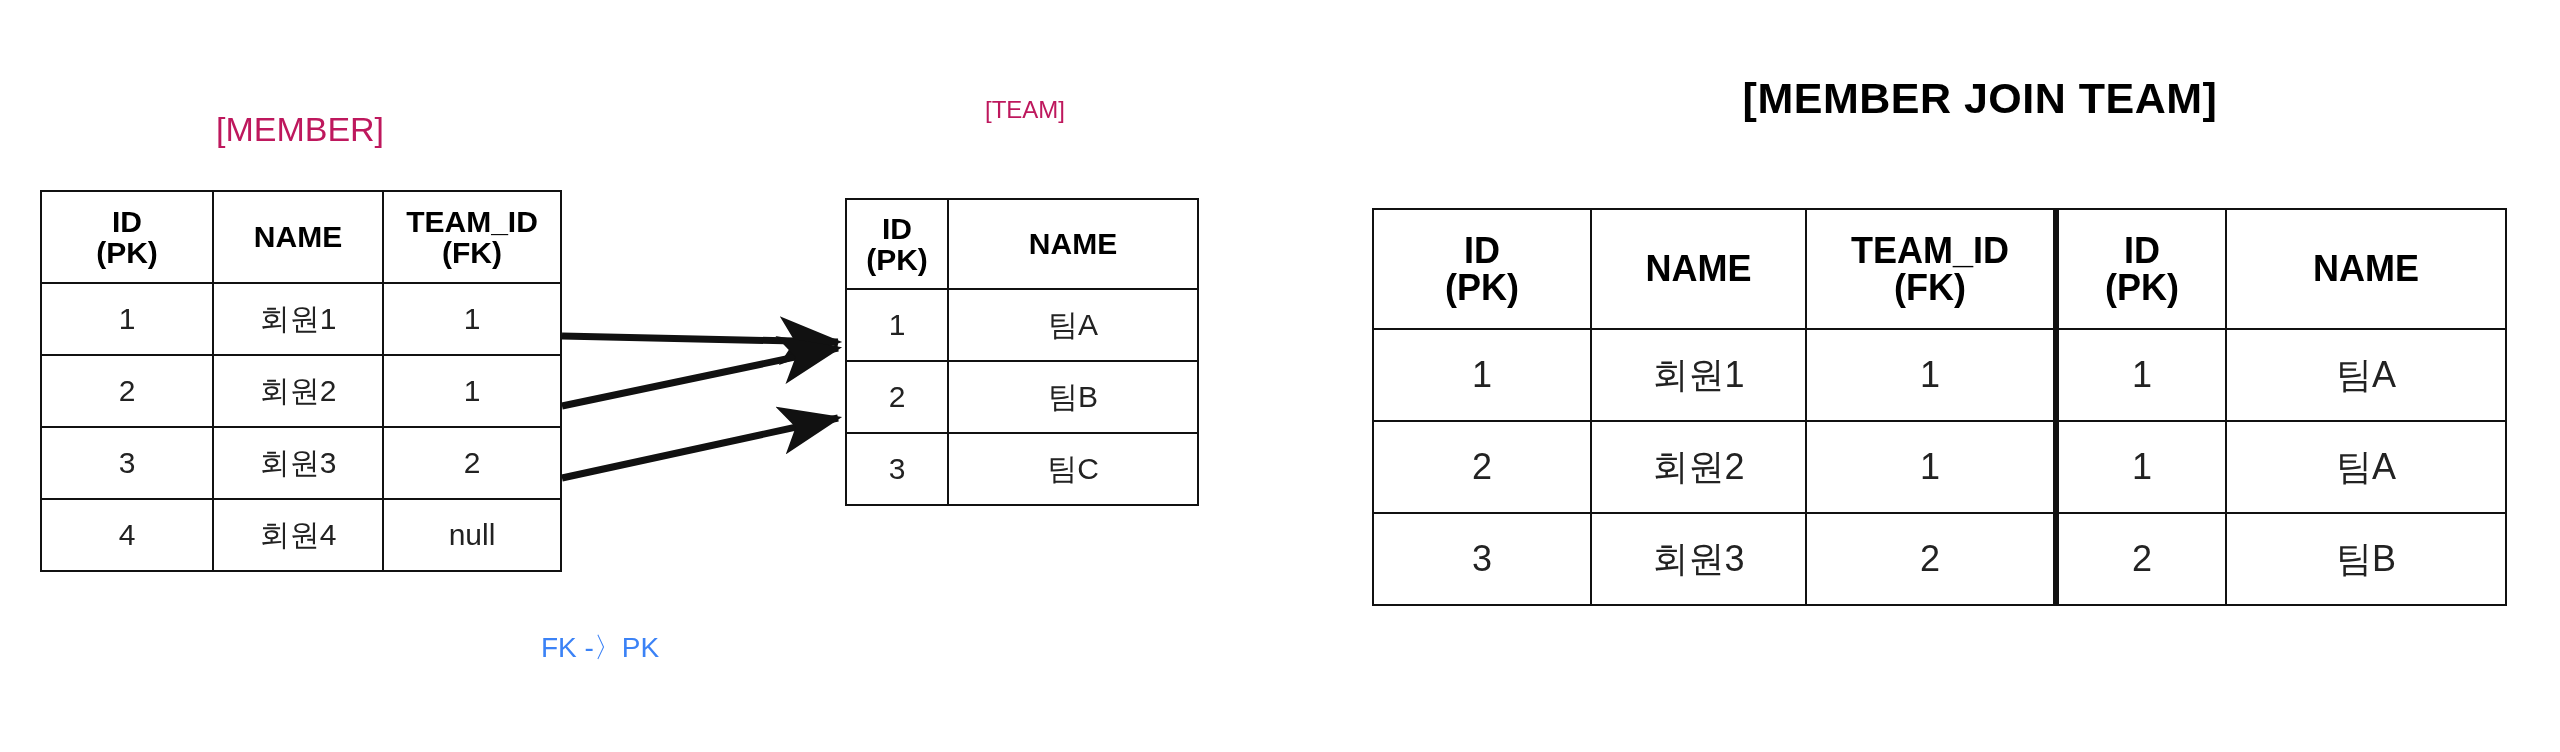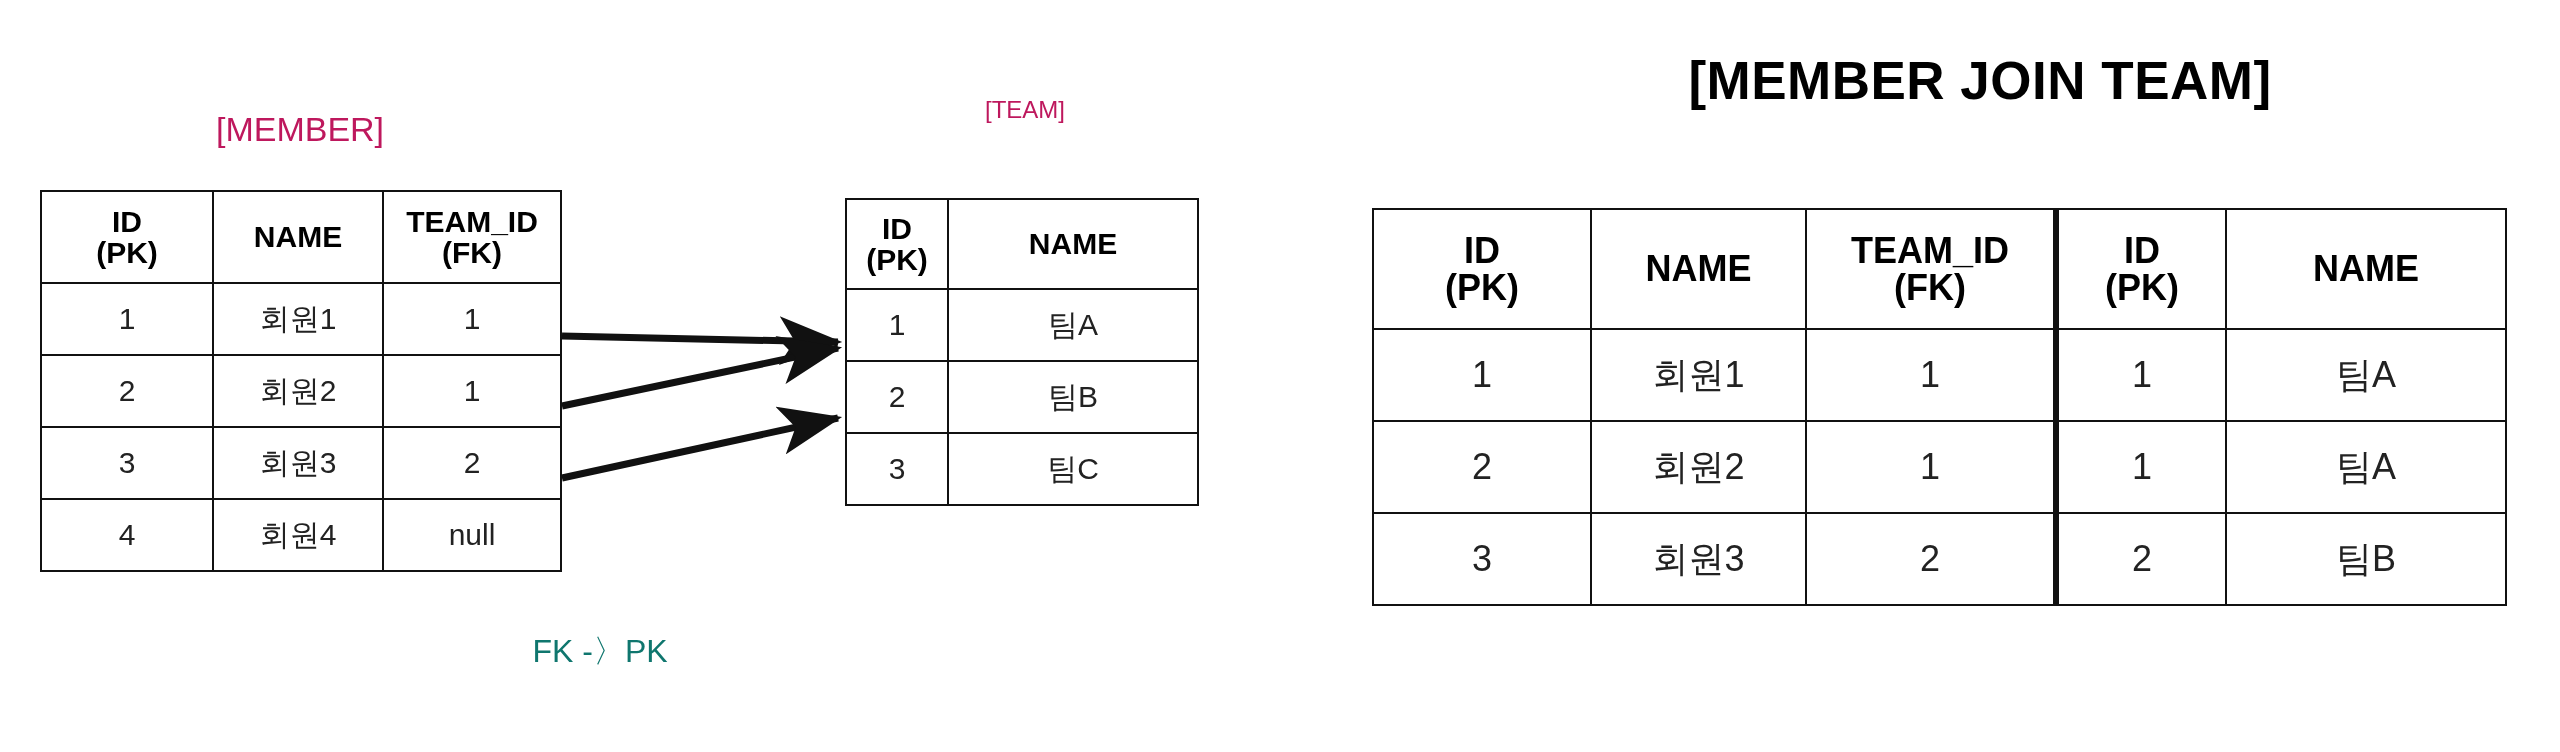--- a/index.html
+++ b/index.html
@@ -58,40 +58,40 @@
 
   
   #team-title{left:895px;top:96px;width:260px;font-size:24px;}
   #team-table{left:845px;top:198px;width:352px;}
   #team-table td{height:70px;font-size:30px;}
   #team-table td.hdr{height:88px;font-size:30px;}
   #team-table .c-id{width:102px;}
   #team-table .c-name{width:250px;}
 
   
-  #join-title{left:1600px;top:50px;width:760px;font-size:53px;letter-spacing:.5px;}
+  #join-title{left:1600px;top:74px;width:760px;font-size:43px;letter-spacing:.5px;}
   #join-table{left:1372px;top:208px;width:1133px;}
   #join-table td{height:90px;font-size:36px;}
   #join-table td.hdr{height:118px;font-size:36px;}
   #join-table .j-id1  {width:218px;}
   #join-table .j-name1{width:215px;}
   #join-table .j-fk   {width:250px;}
   #join-table .j-id2  {width:170px;}
   #join-table .j-name2{width:280px;}
   
   #join-table .sep-left{border-left:6px solid #111111;}
 
   
   #fk-caption{
     position:absolute;
     left:250px;top:630px;width:700px;
     text-align:center;
-    font-size:32px;
+    font-size:28px;
     line-height:1.32;
-    color:#0f766e;
+    color:#3b82f6;
     white-space:nowrap;
   }
   #fk-caption .line{display:block;}
 
   
   #arrows{
     position:absolute;left:0;top:0;width:2560px;height:752px;
     pointer-events:none;
   }
 </style>

